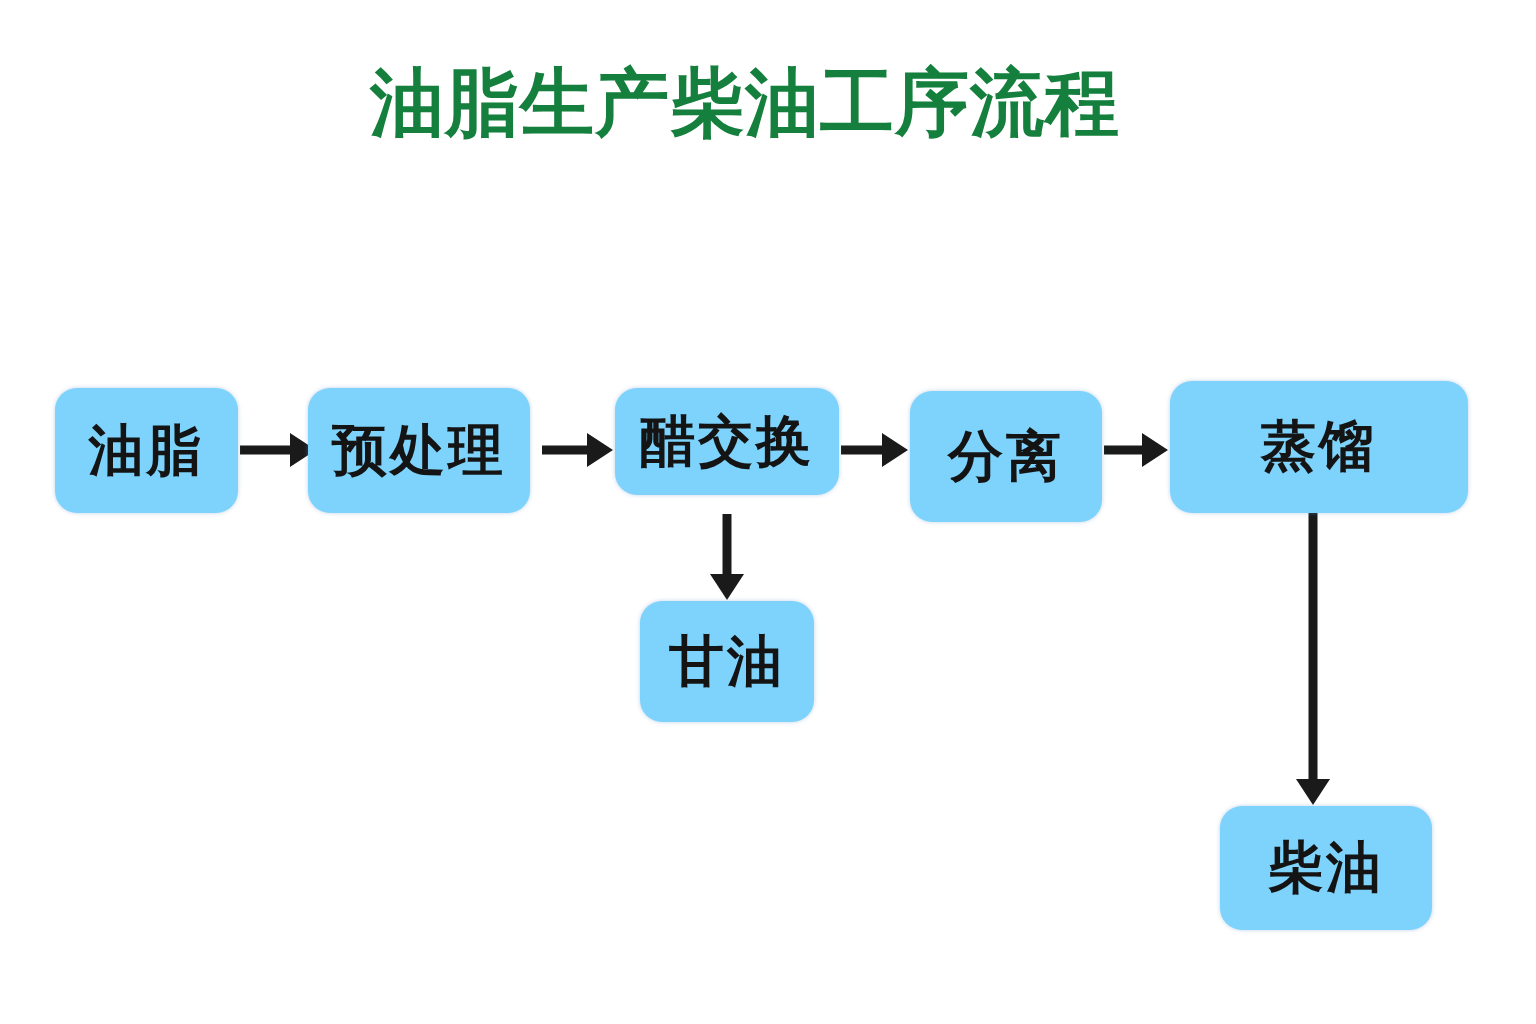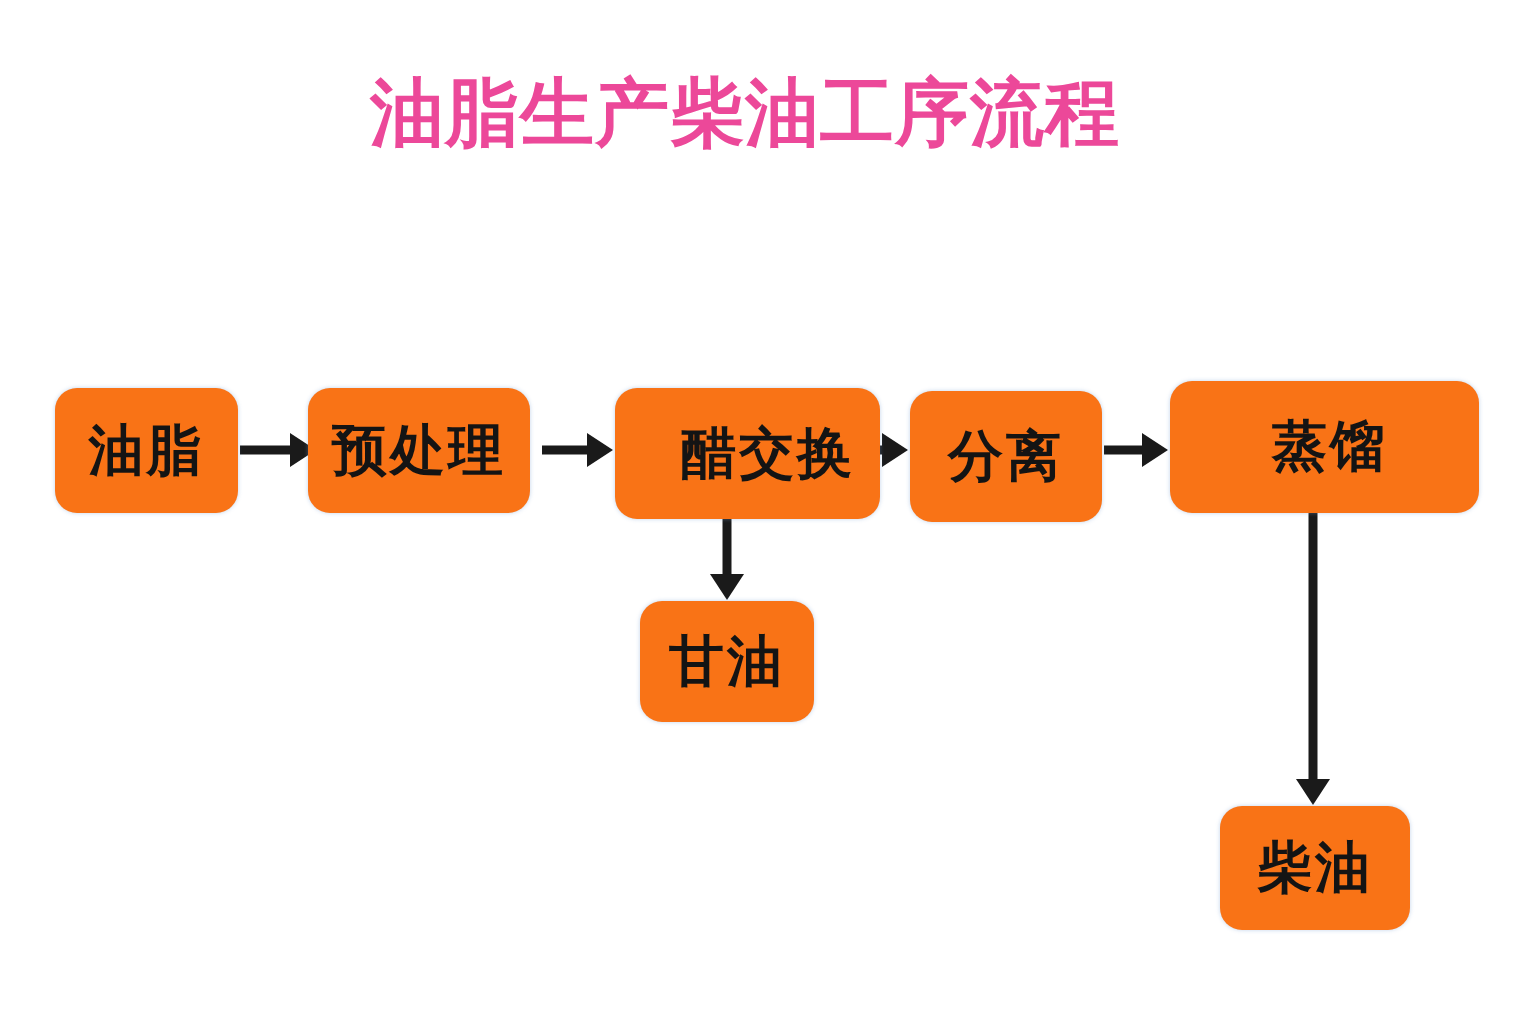--- a/index.html
+++ b/index.html
@@ -11,56 +11,56 @@
   .canvas {
     position: relative;
     width: 1536px;
     height: 1024px;
     background: #ffffff;
     overflow: hidden;
   }
   .title {
     position: absolute;
     left: 0;
-    top: 64px;
+    top: 54px;
     width: 1490px;
     margin: 0;
     text-align: center;
     font-size: 74px;
     font-weight: 800;
     letter-spacing: 1px;
-    color: #ec4899;
+    color: #15803d;
   }
   .arrow-layer {
     position: absolute;
     left: 0;
     top: 0;
     width: 1536px;
     height: 1024px;
   }
   .node {
     position: absolute;
-    background: #f97316;
+    background: #7dd3fc;
     border-radius: 22px;
     display: flex;
     align-items: center;
     justify-content: center;
     font-size: 55px;
     font-weight: 800;
     letter-spacing: 3px;
     color: #141414;
     box-shadow: 0 0 4px rgba(120, 160, 210, 0.45);
   }
   .node-oil        { left: 55px;   top: 388px; width: 183px; height: 125px; }
   .node-pretreat   { left: 308px;  top: 388px; width: 222px; height: 125px; }
-  .node-transester { left: 615px;  top: 388px; width: 224px; height: 131px; padding-left: 41px; }
+  .node-transester { left: 615px;  top: 388px; width: 224px; height: 107px; }
   .node-separate   { left: 910px;  top: 382px; width: 192px; height: 131px; margin-top: 9px; }
-  .node-distill    { left: 1170px; top: 381px; width: 298px; height: 132px; padding-left: 11px; }
+  .node-distill    { left: 1170px; top: 381px; width: 298px; height: 132px; }
   .node-glycerin   { left: 640px;  top: 601px; width: 174px; height: 121px; }
-  .node-diesel     { left: 1220px; top: 806px; width: 190px; height: 124px; }
+  .node-diesel     { left: 1220px; top: 806px; width: 212px; height: 124px; }
 </style>
 </head>
 <body>
 
 <div class="canvas">
 
   <h1 class="title">油脂生产柴油工序流程</h1>
 
   <svg class="arrow-layer" width="1536" height="1024" viewBox="0 0 1536 1024">
 

